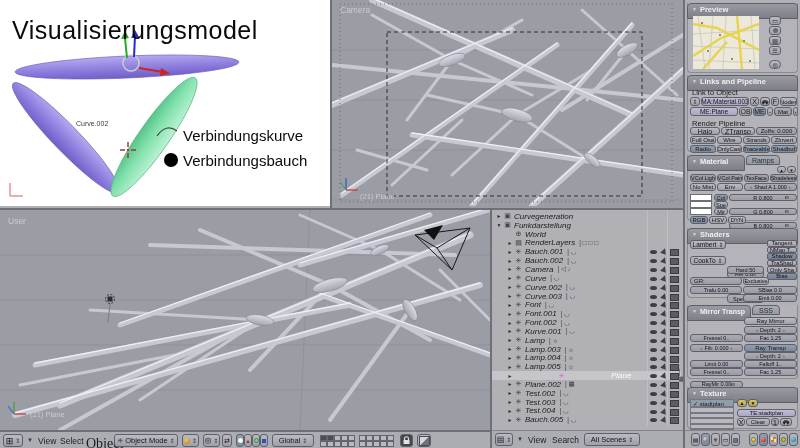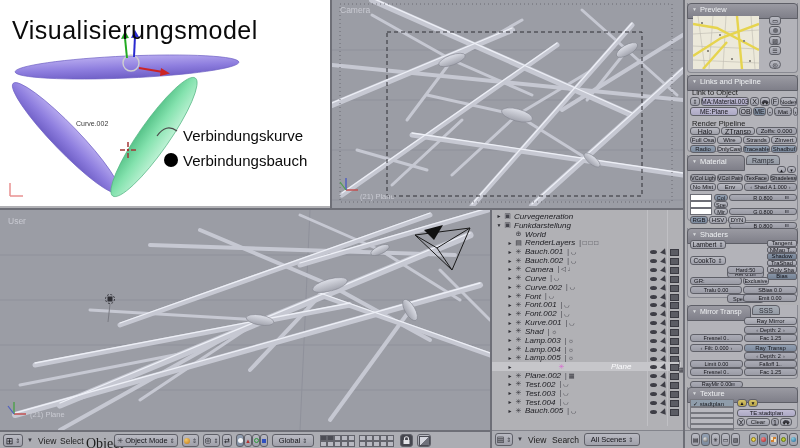--- a/index.html
+++ b/index.html
@@ -18,21 +18,21 @@
   .num{background:linear-gradient(#abacb6,#9a9ba5);}
   .sl{position:relative;justify-content:center;}
   .sl::after{content:"";position:absolute;right:7px;top:1px;bottom:1px;width:3px;
              background:#777882;border-left:1px solid #5a5b63;}
   .stepper::before{content:"‹";margin-right:2px;color:#44454d;}
   .stepper::after{content:"›";margin-left:2px;color:#44454d;}
   .field{background:linear-gradient(#c0bcd4,#aca8c4);}
   .dd .arr{font-size:6px;color:#3a3b43;margin-left:2px;}
   .phead{position:absolute;height:16px;background:linear-gradient(#9a9aa2,#7f7f89);
          border:1px solid #5e5f67;border-radius:4px 4px 0 0;color:#eef0f2;
-         font-size:7.5px;font-weight:normal;display:flex;align-items:center;
+         font-size:7.5px;font-weight:bold;display:flex;align-items:center;
          padding:0 0 4px 4px;box-sizing:border-box;}
   .phead::before{content:"▼";font-size:5px;margin-right:3px;color:#d8dadc;}
   .ptab{position:absolute;height:10px;background:linear-gradient(#a8aeb6,#949aa4);
         border:1px solid #5e5f67;border-radius:4px 4px 0 0;color:#2e2f37;font-size:7px;
         display:flex;align-items:center;justify-content:center;box-sizing:border-box;}
   .panel{position:absolute;background:#b3b3b9;border:1px solid #898a92;
          border-top:none;border-radius:0 0 4px 4px;box-sizing:border-box;}
   
   #white-view{left:0;top:0;width:330px;height:206px;background:#ffffff;}
   #cam-view{left:330px;top:0;width:353px;height:208px;background:#9b9da5;
@@ -419,20 +419,29 @@
         <span class="o-ico">✳</span>
         <span class="o-label">Curve.002</span>
         <span class="o-extra">|  ◡</span>
         <span class="oi eye"></span>
         <span class="oi cur"></span>
         <span class="oi ren"></span>
       </div>
         <div class="o-row ind1">
         <span class="o-exp">►</span>
         <span class="o-ico">✳</span>
+        <span class="o-label">Curve.003</span>
+        <span class="o-extra">|  ◡</span>
+        <span class="oi eye"></span>
+        <span class="oi cur"></span>
+        <span class="oi ren"></span>
+      </div>
+        <div class="o-row ind1">
+        <span class="o-exp">►</span>
+        <span class="o-ico">✳</span>
         <span class="o-label">Font</span>
         <span class="o-extra">|  ◡</span>
         <span class="oi eye"></span>
         <span class="oi cur"></span>
         <span class="oi ren"></span>
       </div>
         <div class="o-row ind1">
         <span class="o-exp">►</span>
         <span class="o-ico">✳</span>
         <span class="o-label">Font.001</span>
@@ -455,21 +464,21 @@
         <span class="o-ico">✳</span>
         <span class="o-label">Kurve.001</span>
         <span class="o-extra">|  ◡</span>
         <span class="oi eye"></span>
         <span class="oi cur"></span>
         <span class="oi ren"></span>
       </div>
         <div class="o-row ind1">
         <span class="o-exp">►</span>
         <span class="o-ico">✳</span>
-        <span class="o-label">Shad</span>
+        <span class="o-label">Lamp</span>
         <span class="o-extra">|  ☼</span>
         <span class="oi eye"></span>
         <span class="oi cur"></span>
         <span class="oi ren"></span>
       </div>
         <div class="o-row ind1">
         <span class="o-exp">►</span>
         <span class="o-ico">✳</span>
         <span class="o-label">Lamp.003</span>
         <span class="o-extra">|  ☼</span>

